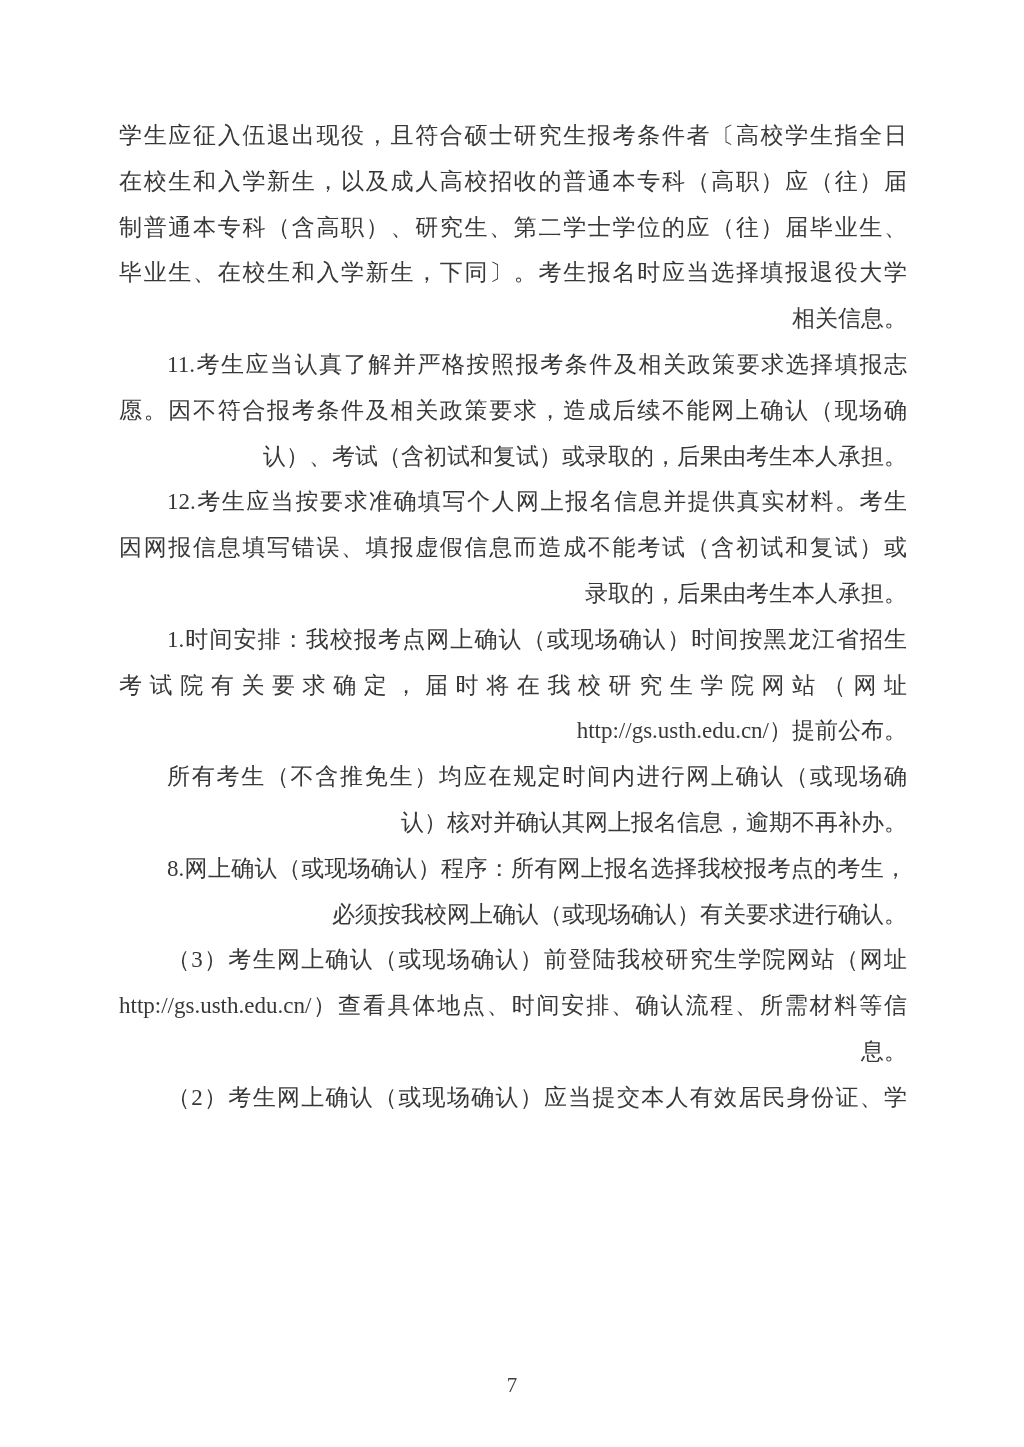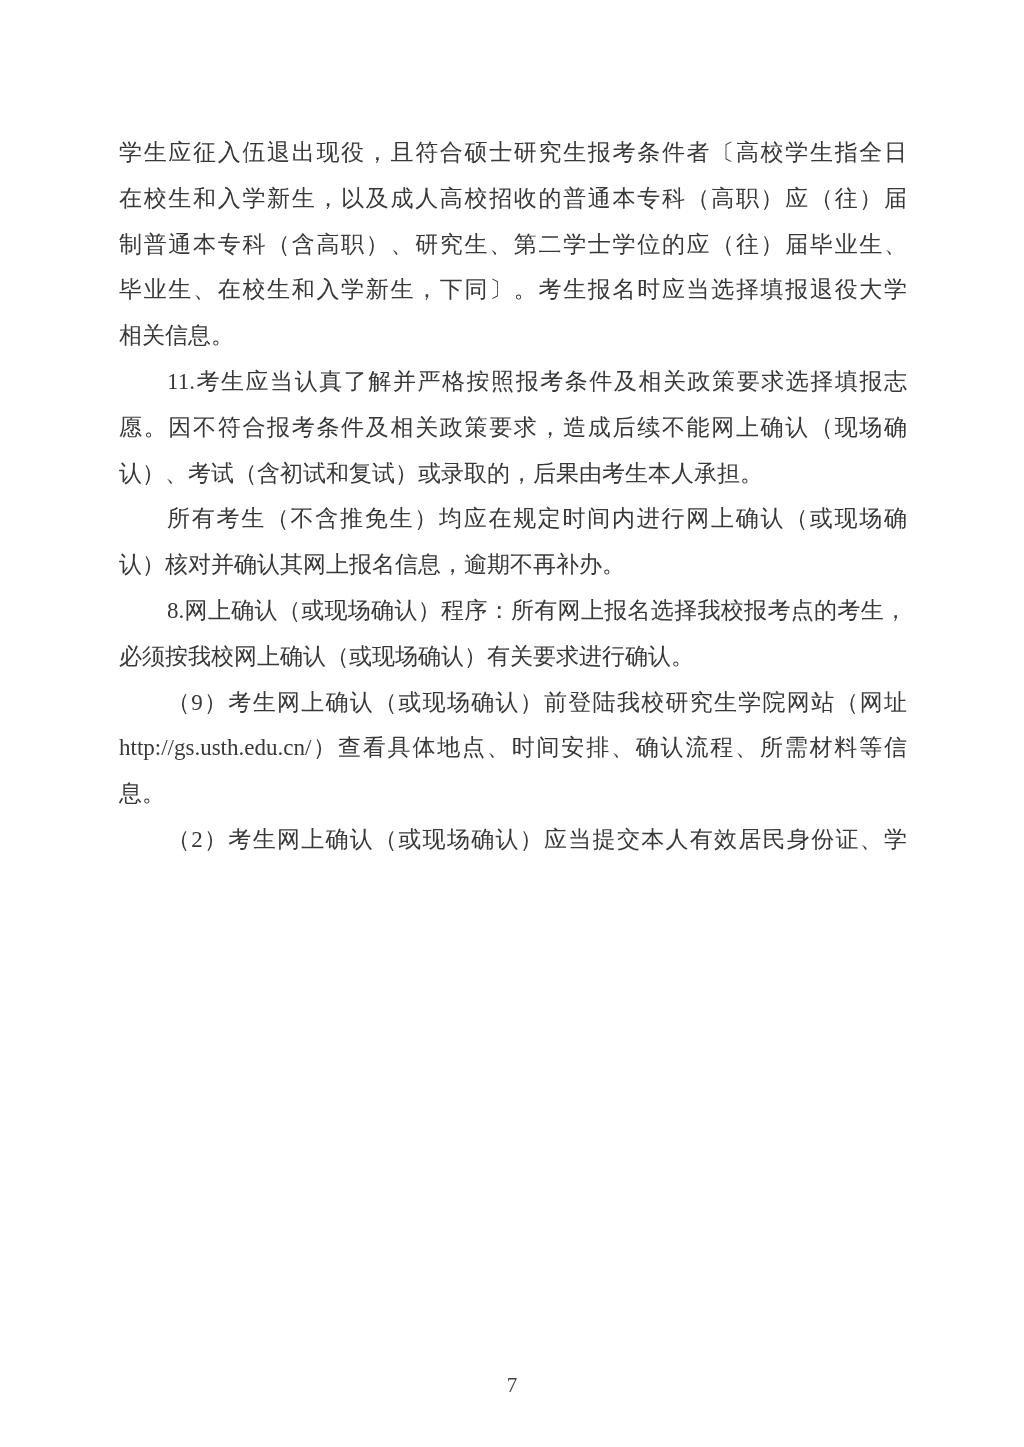--- a/index.html
+++ b/index.html
@@ -12,30 +12,30 @@
     width: 1024px;
     height: 1447px;
     background: #ffffff;
     overflow: hidden;
     font-family: "Liberation Serif", "DejaVu Serif", serif;
     color: #383838;
   }
   .textcol {
     position: absolute;
     left: 119px;
-    top: 130px;
+    top: 113px;
     width: 788px;
   }
   .para { margin: 0; padding: 0; }
   .ln {
     height: 45.8px;
     line-height: 45.8px;
     font-size: 23px;
     letter-spacing: 0;
-    text-align: left;
+    text-align: right;
   }
   
   .j {
     text-align: justify;
     text-align-last: justify;
     text-justify: inter-character;
   }
   
   .ind { padding-left: 48px; }
   .pagenum {
@@ -63,35 +63,45 @@
       <div class="ln">相关信息。</div>
     </section>
 
 
     <section class="para">
       <div class="ln j ind">11.考生应当认真了解并严格按照报考条件及相关政策要求选择填报志</div>
       <div class="ln j">愿。因不符合报考条件及相关政策要求，造成后续不能网上确认（现场确</div>
       <div class="ln">认）、考试（含初试和复试）或录取的，后果由考生本人承担。</div>
     </section>
 
+    <section class="para">
+      <div class="ln j ind">12.考生应当按要求准确填写个人网上报名信息并提供真实材料。考生</div>
+      <div class="ln j">因网报信息填写错误、填报虚假信息而造成不能考试（含初试和复试）或</div>
+      <div class="ln">录取的，后果由考生本人承担。</div>
+    </section>
 
 
+    <section class="para">
+      <div class="ln j ind">1.时间安排：我校报考点网上确认（或现场确认）时间按黑龙江省招生</div>
+      <div class="ln j">考试院有关要求确定，届时将在我校研究生学院网站（网址</div>
+      <div class="ln">http://gs.usth.edu.cn/）提前公布。</div>
+    </section>
 
     <section class="para">
       <div class="ln j ind">所有考生（不含推免生）均应在规定时间内进行网上确认（或现场确</div>
       <div class="ln">认）核对并确认其网上报名信息，逾期不再补办。</div>
     </section>
 
     <section class="para">
       <div class="ln j ind">8.网上确认（或现场确认）程序：所有网上报名选择我校报考点的考生，</div>
       <div class="ln">必须按我校网上确认（或现场确认）有关要求进行确认。</div>
     </section>
 
     <section class="para">
-      <div class="ln j ind">（9）考生网上确认（或现场确认）前登陆我校研究生学院网站（网址</div>
+      <div class="ln j ind">（3）考生网上确认（或现场确认）前登陆我校研究生学院网站（网址</div>
       <div class="ln j">http://gs.usth.edu.cn/）查看具体地点、时间安排、确认流程、所需材料等信</div>
       <div class="ln">息。</div>
     </section>
 
     <section class="para">
       <div class="ln j ind">（2）考生网上确认（或现场确认）应当提交本人有效居民身份证、学</div>
     </section>
 
   </main>
 

